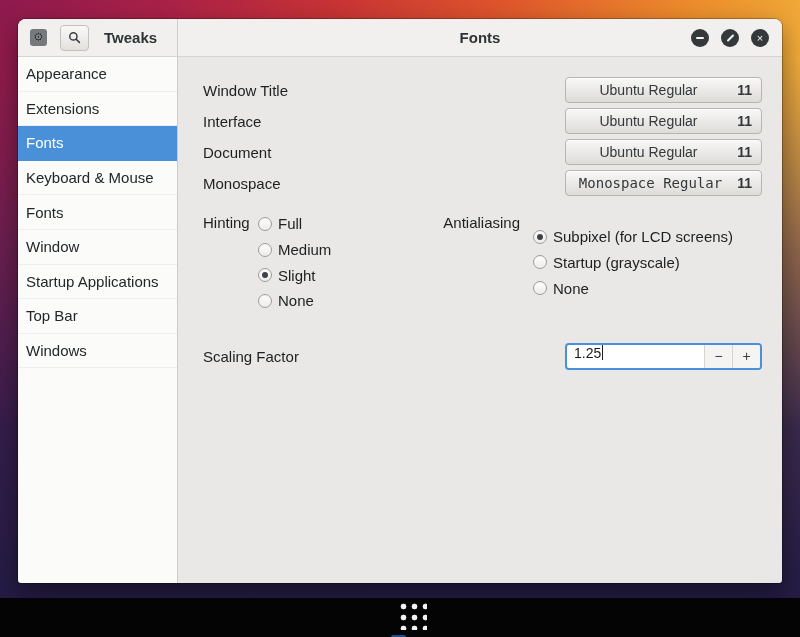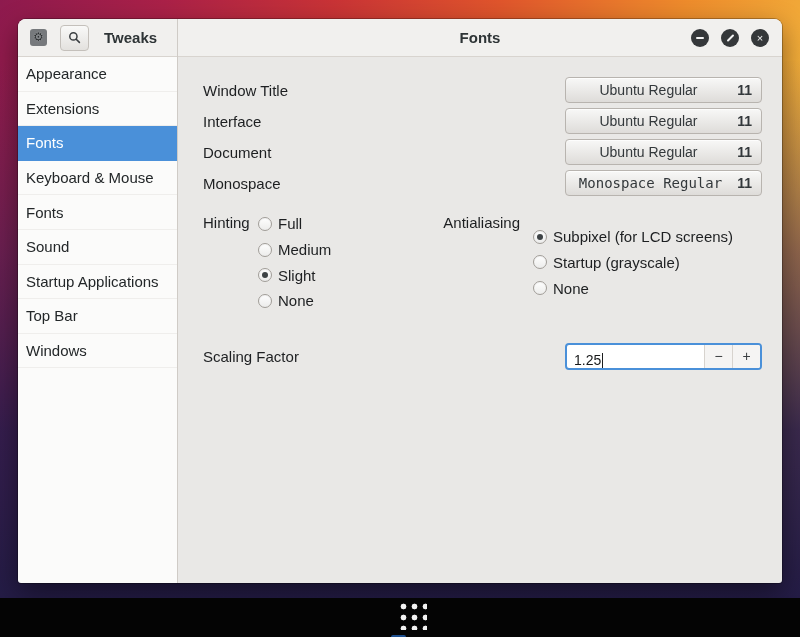--- a/index.html
+++ b/index.html
@@ -87,21 +87,21 @@
   .aa-label { width:102px; text-align:right; padding-top:3px; }
   .aa-stack { margin-left:13px; width:229px; }
   .h-stack { width:160px; }
 
   .scale-row { display:flex; align-items:center; margin-top:29px; height:27px; }
   .scale-row .lbl { flex:1; }
   .spin {
     width:197px; height:27px; border:2px solid #4a90d9; border-radius:4px; background:#ffffff;
     display:flex; align-items:stretch; overflow:hidden;
   }
-  .spin-value { flex:1; display:flex; align-items:flex-end; padding-left:7px; font-size:14px; color:#17191a; }
+  .spin-value { flex:1; display:flex; align-items:flex-start; padding-left:7px; font-size:14px; color:#17191a; }
   .caret { width:1px; height:15px; background:#1b1d1e; margin-left:1px; }
   .spin-btn { width:28px; border-left:1px solid #d7d3ce; background:#f5f4f3; color:#3a3e41;
     display:flex; align-items:center; justify-content:center; font-size:14px; }
 
   
   .taskbar { position:absolute; left:0; top:598px; width:800px; height:39px; background:#040404;
     display:flex; align-items:center; padding-left:23px;flex-direction:column; }
   .dock-item { width:34px; height:34px; position:relative; display:flex; align-items:center; justify-content:center; flex:none; }
   .dock-item:nth-child(2) { margin-left:-12px; }
   .dock-item.active::before { content:""; position:absolute; left:-6px; right:-6px; top:-3px; bottom:-2px; background:#3f4448; }
@@ -147,21 +147,21 @@
       <div class="side-item selected">
           <span>Fonts</span>
         </div>
       <div class="side-item">
           <span>Keyboard &amp; Mouse</span>
         </div>
       <div class="side-item">
           <span>Fonts</span>
         </div>
       <div class="side-item">
-          <span>Sound</span>
+          <span>Window</span>
         </div>
       <div class="side-item">
           <span>Startup Applications</span>
         </div>
       <div class="side-item">
           <span>Top Bar</span>
         </div>
       <div class="side-item">
           <span>Windows</span>
         </div>

